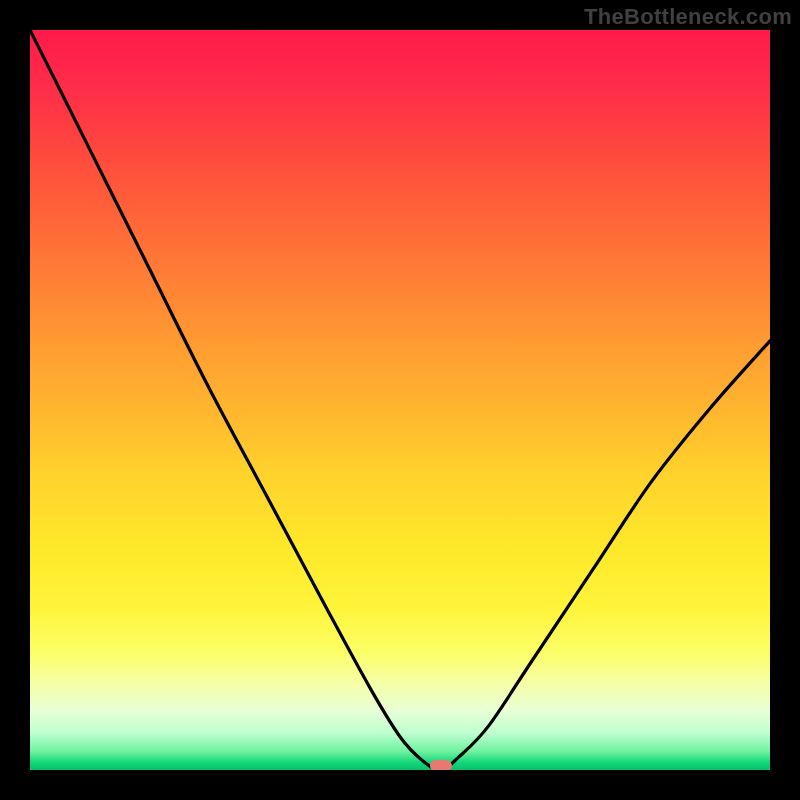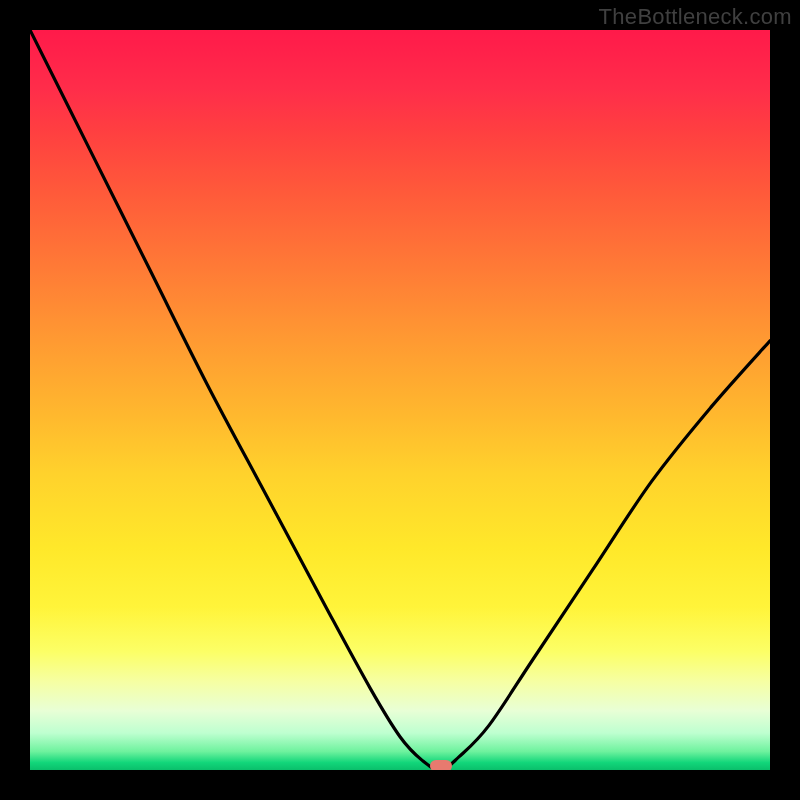--- a/index.html
+++ b/index.html
@@ -16,21 +16,21 @@
     width: 800px;
     height: 800px;
     background: #000;
   }
   .watermark {
     position: absolute;
     top: 4px;
     right: 8px;
     color: #404040;
     font-size: 22px;
-    font-weight: 400;
+    font-weight: 700;
     letter-spacing: 0.3px;
     z-index: 50;
   }
   .plot-area {
     position: absolute;
     left: 30px;
     top: 30px;
     width: 740px;
     height: 740px;
     overflow: hidden;

